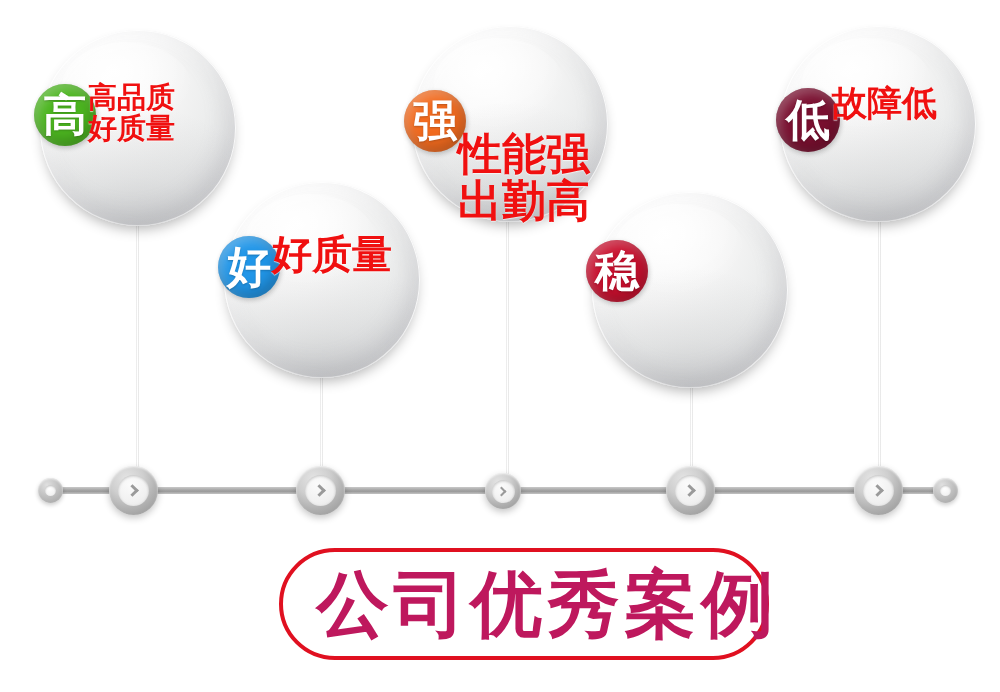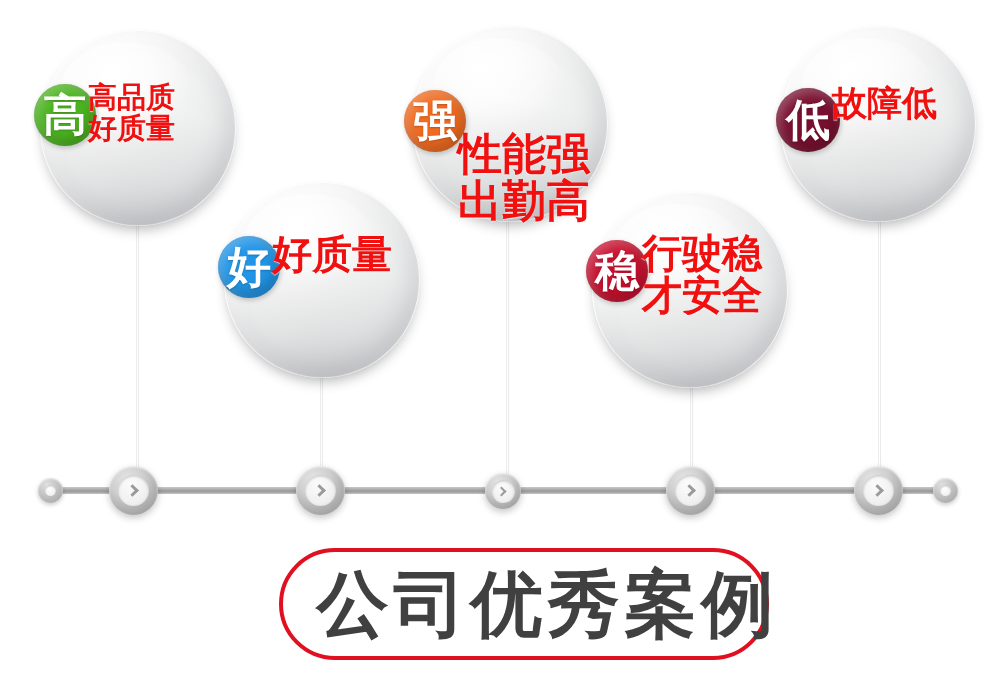--- a/index.html
+++ b/index.html
@@ -164,21 +164,21 @@
     height: 112px;
     border: 4px solid #e01020;
     border-radius: 56px;
     background: #ffffff;
     display: flex;
     align-items: center;
     justify-content: center;
     z-index: 7;
   }
   #title-text {
-    color: #404040;
+    color: #be185d;
     font-weight: bold;
     font-size: 72px;
     letter-spacing: 5px;
     line-height: 1;
     white-space: nowrap;
     font-family: "DejaVu Sans", "Liberation Sans", sans-serif;
     margin-left: 47px;
   }
 </style>
 </head>
@@ -242,24 +242,20 @@
 
   <div class="bubble" style="left:412px; top:26px; width:196px; height:196px;"></div>
   <div class="badge" style="left:404px; top:90px; width:62px; height:62px; font-size:44px; background:#f26b1f;">强</div>
   <div class="slogan" style="left:458px; top:85px; font-size:44px;margin-top:46px;">
     <span>性能强</span>
     <span class="l2">出勤高</span>
   </div>
 
   <div class="bubble" style="left:592px; top:192px; width:196px; height:196px;"></div>
   <div class="badge" style="left:586px; top:240px; width:62px; height:62px; font-size:44px; background:#c8102e;">稳</div>
-  <div class="slogan" style="left:642px; top:232px; font-size:40px;">
-    <span>行驶稳</span>
-    <span class="l2">才安全</span>
-  </div>
 
   <div class="bubble" style="left:780px; top:26px; width:196px; height:196px;"></div>
   <div class="badge" style="left:776px; top:88px; width:64px; height:64px; font-size:44px; background:#7a1030;">低</div>
   <div class="slogan" style="left:832px; top:84px; font-size:35px;">
     <span>故障低</span>
   </div>
 
   <div id="title-plate">
     <span id="title-text">公司优秀案例</span>
   </div>

